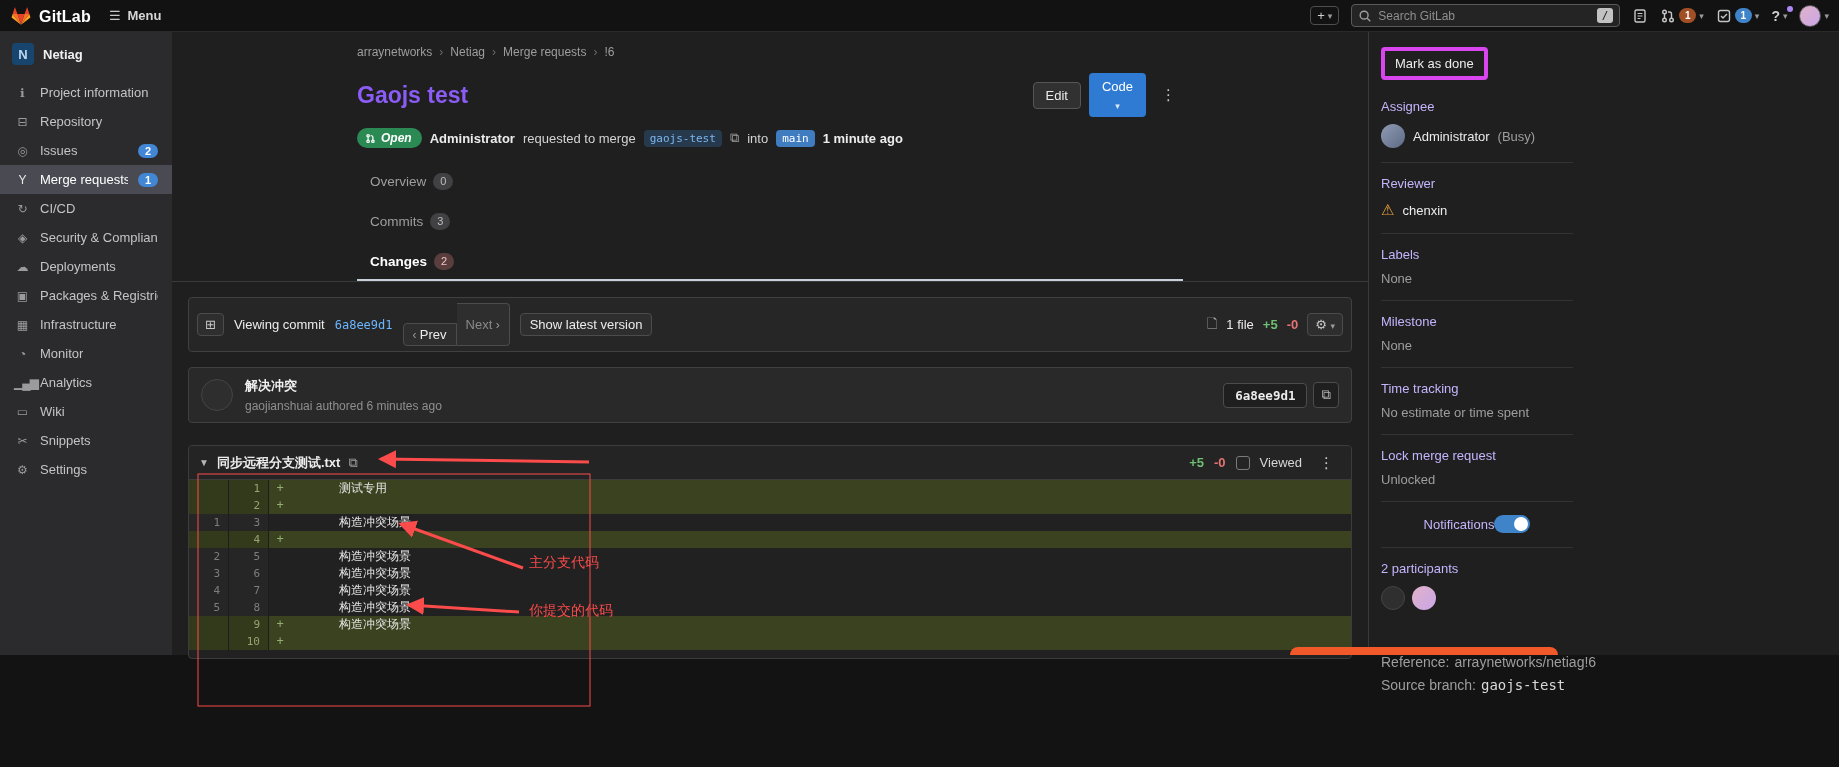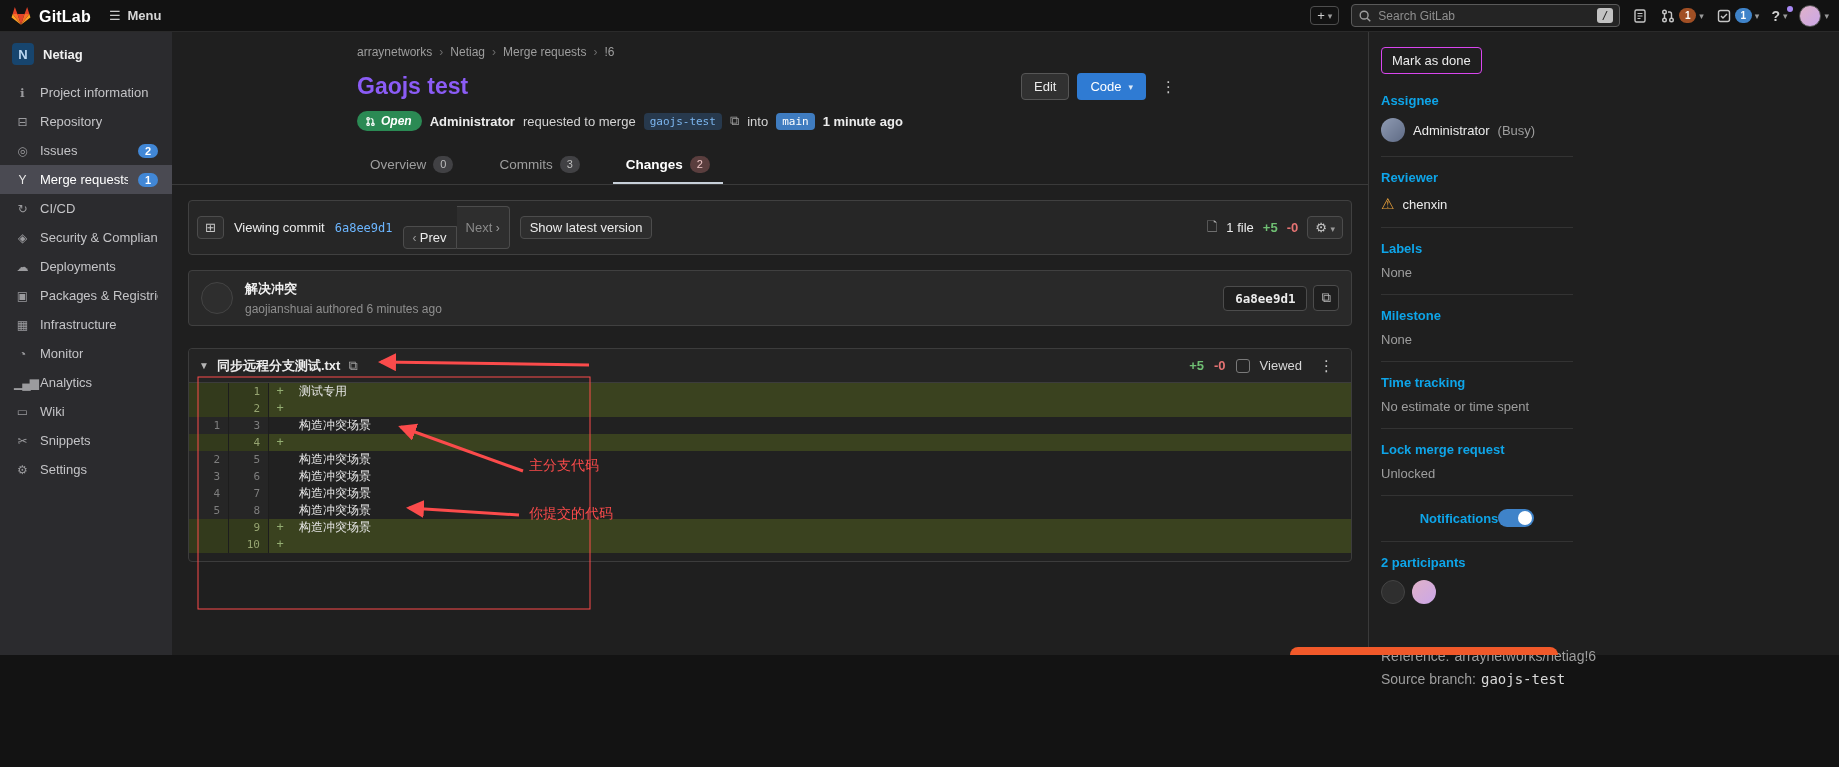--- a/index.html
+++ b/index.html
@@ -50,32 +50,32 @@
   .header-wrap { width:826px; margin:0 auto; }
   .breadcrumb { padding-top:13px; font-size:12px; color:#9e9e9e; }
   .crumb { color:#9e9e9e; text-decoration:none; cursor:pointer; }
   .crumb-sep { margin:0 7px; color:#6b6b6b; }
   .crumb-wrap:last-child .crumb-sep { display:none; }
   .title-row { display:flex; align-items:center; margin-top:14px; }
   .page-title { font-size:23px; font-weight:700; color:#8b5cf6; }
   .title-actions { margin-left:auto; display:flex; gap:8px; align-items:center; }
   .btn { border-radius:4px; padding:5px 12px; font-size:13px; cursor:pointer; border:1px solid transparent; font-family:inherit; }
   .btn-edit { background:#313131; border-color:#565656; color:#ececec; }
-  .btn-code { background:#2f7bd3; color:#fff; display:flex; align-items:center; gap:7px; }
+  .btn-code { background:#2f7bd3; color:#fff; display:flex; align-items:center; gap:7px;flex-direction:column; }
   .kebab { color:#c6c6c6; font-size:15px; padding:2px 7px; cursor:pointer; }
   .meta-row { display:flex; align-items:center; gap:8px; margin-top:11px; font-size:13px; color:#d4d4d4; }
   .state-badge { background:#2b8a54; color:#fff; border-radius:12px; padding:3px 10px 3px 8px; font-size:12px; font-weight:600; display:flex; align-items:center; gap:5px;font-style:italic; }
   .author-name { font-weight:700; color:#ececec; }
   .branch-chip { font-family:"DejaVu Sans Mono",monospace; font-size:11px; background:#27394d; color:#7cb6ef; padding:2px 6px; border-radius:4px; cursor:pointer; }
   .target-chip { background:#3f7cc0; color:#fff; }
   .copy-ic { color:#9e9e9e; font-size:13px; cursor:pointer; }
   .time-ago { font-weight:700; color:#ececec; }
 
   .tabs-bar { border-bottom:1px solid #3a3a3a; margin-top:15px; }
-  .tabs { width:826px; margin:0 auto; display:flex; gap:20px; }
+  .tabs { width:826px; margin:0 auto; display:flex; gap:2px;flex-direction:column; }
   .tab { padding:10px 13px 9px; display:flex; align-items:center; gap:7px; color:#9e9e9e; border-bottom:2px solid transparent; cursor:pointer; font-size:13.5px; }
   .tab.active { color:#fff; font-weight:700; border-bottom-color:#c7d0d9; }
   .tab-count { background:#414144; border-radius:9px; padding:0 7px; font-size:11px; line-height:17px; color:#bdbdbd; font-weight:400; }
   .tab.active .tab-count { background:#5a3e3e; color:#eec6c6; }
 
   .toolbar { margin:15px 16px 0; display:flex; align-items:center; gap:10px; background:#262626; border:1px solid #404040; border-radius:4px; padding:5px 8px; }
   .tool-btn { background:#2e2e2e; border:1px solid #4c4c4c; border-radius:4px; padding:3px 9px; color:#ececec; font-size:13px; cursor:pointer; font-family:inherit; }
   .tool-ico-btn { padding:3px 7px; color:#c6c6c6; }
   .viewing-txt { color:#ececec; }
   .sha-link { color:#6cb6ff; font-family:"DejaVu Sans Mono",monospace; font-size:12px; cursor:pointer; }
@@ -103,36 +103,36 @@
   .diff-header { height:34px; display:flex; align-items:center; gap:8px; padding:0 10px; border-bottom:1px solid #3c3c3c; background:#242424; border-radius:4px 4px 0 0; }
   .chev-down { color:#b5b5b5; font-size:10px; cursor:pointer; }
   .file-name { font-weight:700; font-size:13px; color:#ececec; }
   .diff-header-right { margin-left:auto; display:flex; align-items:center; gap:10px; }
   .checkbox { width:14px; height:14px; border:1px solid #7a7a7a; border-radius:3px; background:transparent; cursor:pointer; }
   .viewed-lbl { color:#d6d6d6; }
   .diff-body { padding-bottom:8px; font-family:"DejaVu Sans Mono",monospace; font-size:12px; }
   .diff-row { display:grid; grid-template-columns:40px 40px 22px 1fr; height:17px; line-height:17px; }
   .ln { color:#7e7e7e; text-align:right; padding-right:8px; background:#262626; border-right:1px solid #1d1d1d; font-size:11px; }
   .sign { color:#93ad71; text-align:center; }
-  .code { padding-left:8px; color:#e6e6e6; white-space:pre; }
+  .code { padding-left:8px; color:#e6e6e6; white-space:pre;margin-left:40px; }
   .diff-row.add { background:#3a421f; }
   .diff-row.add .ln { background:#333a1c; color:#96a471; }
 
   
   .annot { position:absolute; left:0; top:0; width:100%; height:100%; pointer-events:none; z-index:6; }
   .annot svg { position:absolute; left:0; top:0; overflow:visible; }
   .annot-label { position:absolute; color:#fb4b4b; font-size:14px; white-space:nowrap; }
 
   
   .sidebar-right { flex:1; border-left:1px solid #3a3a3a; background:#1f1f1f; padding:15px 0 0 12px; position:relative; }
   .aside-inner { width:192px; }
-  .btn-markdone { border:1px solid #d946ef; background:transparent; color:#ececec; border-radius:4px; padding:5px 10px; font-size:13px; cursor:pointer; font-family:inherit; }
+  .btn-markdone { border:4px solid #d946ef; background:transparent; color:#ececec; border-radius:4px; padding:5px 10px; font-size:13px; cursor:pointer; font-family:inherit; }
   .aside-section { padding:13px 0 14px; border-bottom:1px solid #333; }
   .aside-section.no-border { border-bottom:none; }
-  .aside-title { font-weight:700; font-size:13px; color:#0ea5e9; }
+  .aside-title { font-weight:400; font-size:13px; color:#c4b5fd; }
   .aside-value { color:#9e9e9e; margin-top:9px; font-size:13px; }
   .person-row { display:flex; align-items:center; gap:8px; margin-top:10px; }
   .avatar-sm { width:24px; height:24px; border-radius:50%; background:linear-gradient(135deg,#8f9bb3,#5f6b85); flex:0 0 24px; }
   .avatar-dark { background:#2f2f2f; border:1px solid #444; }
   .avatar-pink { background:linear-gradient(135deg,#e0b2c8,#caa6e8); }
   .status-busy { color:#9e9e9e; font-size:13px; }
   .warn-tri { color:#e9a13b; font-size:15px; }
   .row-between { display:flex; align-items:center; justify-content:center; }
   .toggle { width:36px; height:18px; border-radius:9px; background:#3f83c9; position:relative; cursor:pointer; flex:0 0 36px; }
   .toggle::after { content:""; position:absolute; right:2px; top:2px; width:14px; height:14px; border-radius:50%; background:#fff; }

